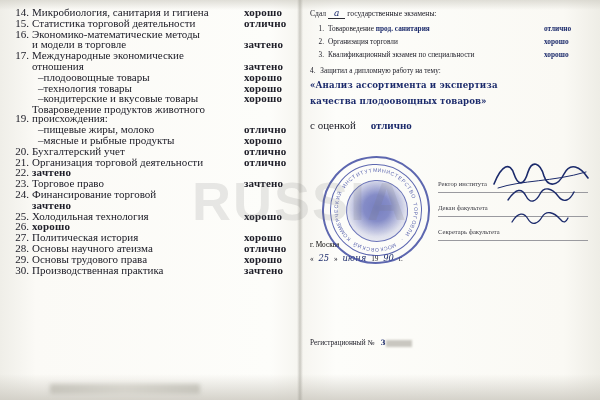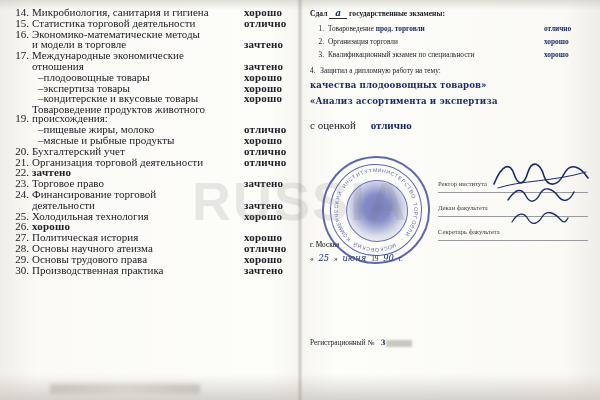--- a/index.html
+++ b/index.html
@@ -82,21 +82,20 @@
   }
   .row.cont .num { }
   .subitem .subj { padding-left: 6px; }
 
   
   .r-title {
     font-size: 7.6px;
     color: #20202a;
     margin-bottom: 5px;
     line-height: 10px;
-    font-weight: bold;
   }
   .r-title .hand {
     font-family: "DejaVu Serif", serif;
     color: #1b2a6b;
     font-style: italic;
     font-size: 9px;
     border-bottom: 1px solid #2b2b33;
     padding: 0 6px;
   }
   .exam-row {
@@ -294,21 +293,21 @@
         <span class="subj">отношения</span>
         <span class="mark">зачтено</span>
       </div>
     <div class="row subitem">
         <span class="num"></span>
         <span class="subj">–плодоовощные товары</span>
         <span class="mark">хорошо</span>
       </div>
     <div class="row subitem">
         <span class="num"></span>
-        <span class="subj">–экспертиза товары</span>
+        <span class="subj">–технология товары</span>
         <span class="mark">хорошо</span>
       </div>
     <div class="row subitem">
         <span class="num"></span>
         <span class="subj">–кондитерские и вкусовые товары</span>
         <span class="mark">хорошо</span>
       </div>
     <div class="row">
         <span class="num">19.</span>
         <span class="subj">Товароведение продуктов животного происхождения:</span>
@@ -343,21 +342,20 @@
         <span class="subj">Торговое право</span>
         <span class="mark">зачтено</span>
       </div>
     <div class="row">
         <span class="num">24.</span>
         <span class="subj">Финансирование торговой</span>
         <span class="mark"></span>
       </div>
     <div class="row cont">
         <span class="num"></span>
-        <span class="subj">деятельности</span>
         <span class="mark">зачтено</span>
       </div>
     <div class="row">
         <span class="num">25.</span>
         <span class="subj">Холодильная технология</span>
         <span class="mark">хорошо</span>
       </div>
     <div class="row">
         <span class="num">26.</span>
         <span class="mark">хорошо</span>
@@ -386,41 +384,41 @@
 
   <div class="right-col">
     <div class="r-title">
       <span>Сдал</span>
       <span class="hand">а</span>
       <span>государственные экзамены:</span>
     </div>
 
     <div class="exam-row">
       <span class="num">1.</span>
-      <span class="subj"><span>Товароведение</span> <span class="ink">прод. торговли</span></span>
+      <span class="subj"><span>Товароведение</span> <span class="ink">прод. санитария</span></span>
       <span class="mark ink">отлично</span>
     </div>
     <div class="exam-row">
       <span class="num">2.</span>
       <span class="subj">Организация торговли</span>
       <span class="mark ink">хорошо</span>
     </div>
     <div class="exam-row">
       <span class="num">3.</span>
       <span class="subj">Квалификационный экзамен по специальности</span>
       <span class="mark ink">хорошо</span>
     </div>
 
     <div class="defense">
       <span class="num">4.</span>
       <span>Защитил</span>
       <span class="hand">а</span>
       <span>дипломную работу на тему:</span>
+      <div class="thesis">«Анализ ассортимента и экспертиза</div>
       <div class="thesis">качества плодоовощных товаров»</div>
-      <div class="thesis">«Анализ ассортимента и экспертиза</div>
     </div>
 
     <div class="grade-line">
       <span>с оценкой</span>
       <span class="mark ink">отлично</span>
     </div>
 
     <div class="sig-block">
       <div>Ректор института</div>
       <div>Декан факультета</div>

